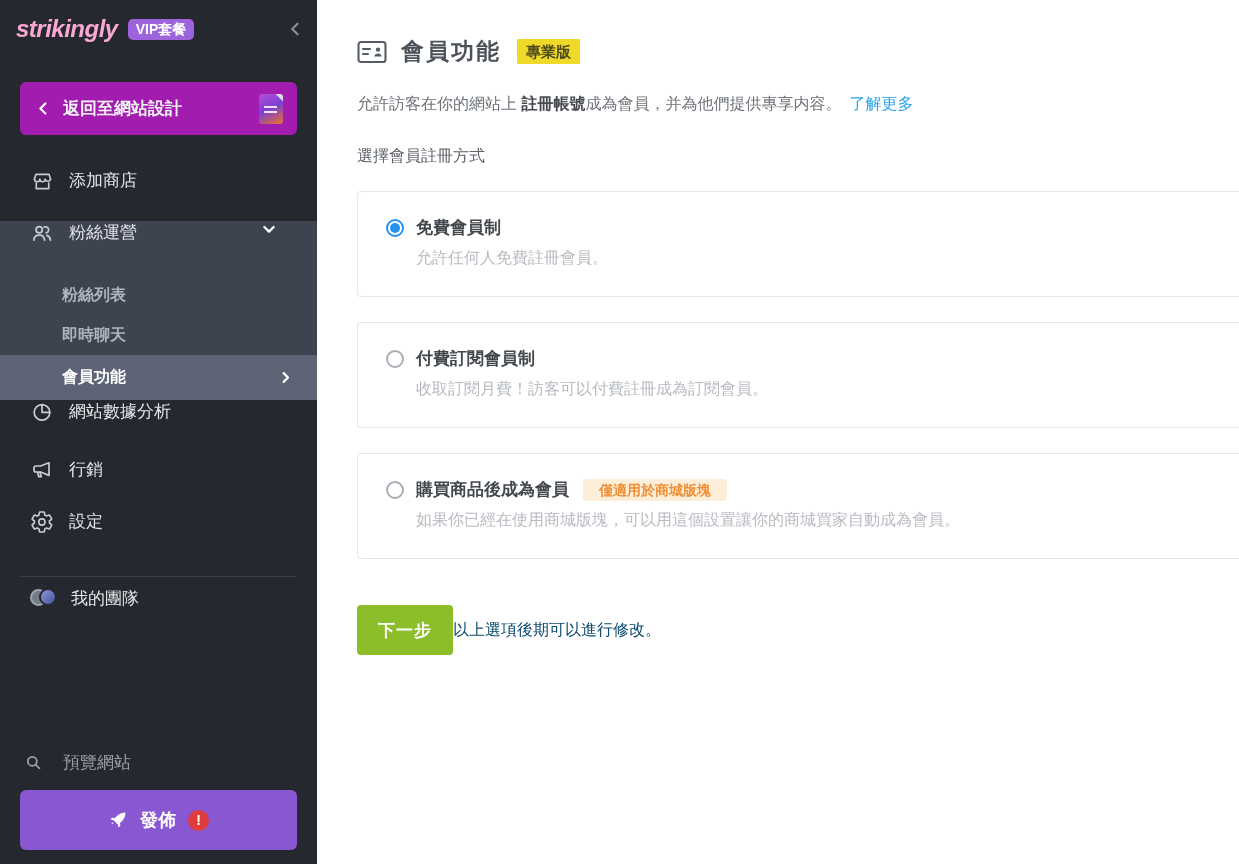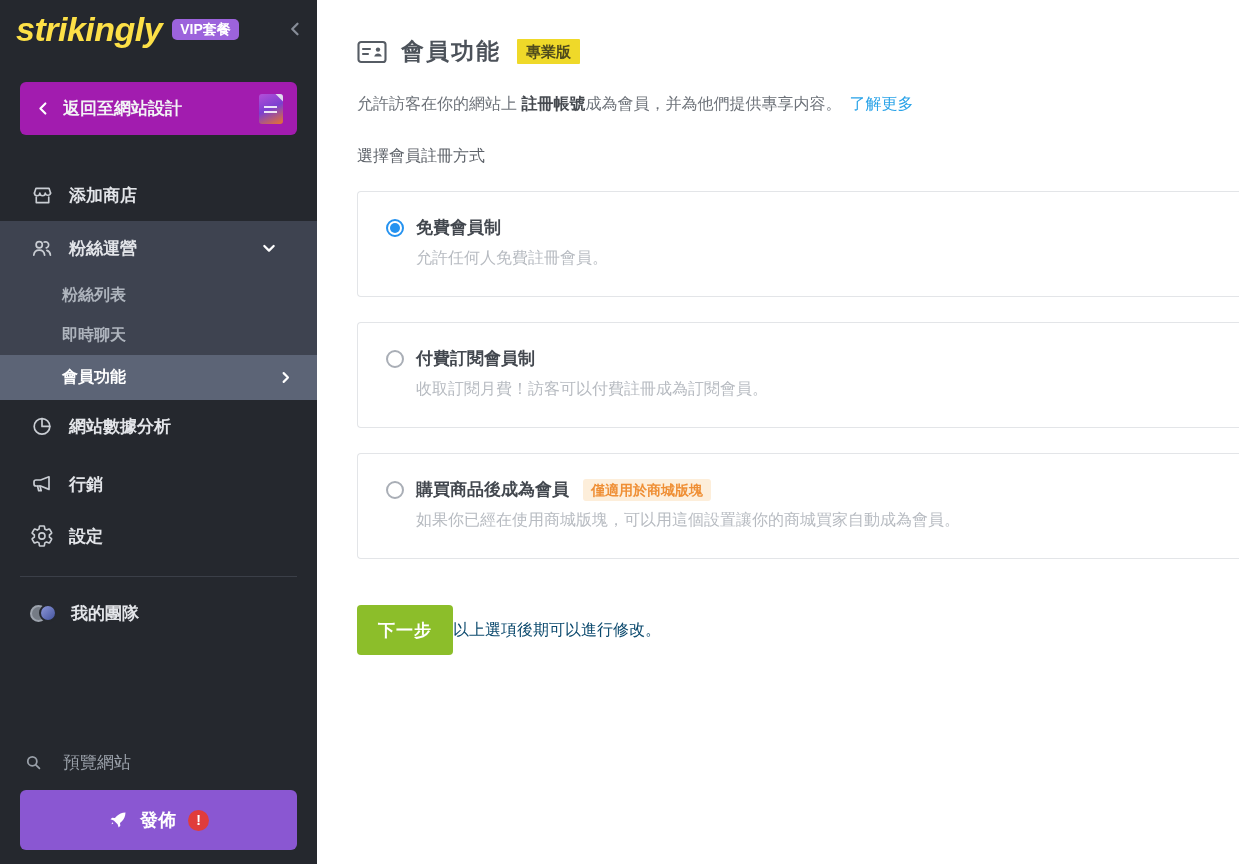--- a/index.html
+++ b/index.html
@@ -9,34 +9,34 @@
     display:flex; background:#ffffff;
     font-family:"Liberation Sans", sans-serif;
   }
   
   .sidebar {
     width:317px; min-width:317px; height:864px;
     background:#25282e; display:flex; flex-direction:column;
     color:#e3e5e9;
   }
   .sb-header { height:58px; display:flex; align-items:center; padding:0 12px 0 16px; }
-  .logo { font-size:34px; font-weight:bold; font-style:italic; color:#fde047; letter-spacing:-0.5px; }
+  .logo { font-size:24px; font-weight:bold; font-style:italic; color:#f9a8d4; letter-spacing:-0.5px; }
   .vip-badge { margin-left:10px; background:#9c63dc; color:#fff; font-size:14px; font-weight:bold;
     padding:3px 8px 4px; border-radius:5px; line-height:1; }
   .collapse-btn { margin-left:auto; display:flex; align-items:center; cursor:pointer; }
   .back-card { margin:24px 20px 0; height:53px; background:#a21caf; border-radius:6px;
     display:flex; align-items:center; padding:0 14px 0 16px; cursor:pointer; }
   .back-label { font-size:17px; font-weight:bold; color:#f2f3f5; margin-left:12px; }
   .site-thumb { margin-left:auto; width:24px; height:30px; border-radius:3px; position:relative;
     background:linear-gradient(155deg,#b44fd8 0%,#7b3fd0 48%,#e8742c 100%); overflow:hidden; }
   .site-thumb::before { content:""; position:absolute; left:5px; top:12px; width:13px; height:2px; background:rgba(255,255,255,.85); box-shadow:0 5px 0 rgba(255,255,255,.85); }
   .site-thumb::after { content:""; position:absolute; right:0; top:0; width:8px; height:8px; background:#e9ebef; clip-path:polygon(100% 0,0 0,100% 100%); opacity:.9; }
   .nav { margin-top:34px; }
-  .nav-item { height:52px; display:flex; align-items:center; padding:0 40px 0 30px;
-    font-size:17px; font-weight:bold; color:#e3e5e9; cursor:pointer; }
+  .nav-item { height:52px; display:flex; align-items:flex-start; padding:0 40px 0 30px;
+    font-size:17px; font-weight:normal; color:#e3e5e9; cursor:pointer; }
   .nav-icon { width:24px; height:24px; margin-right:15px; display:flex; align-items:center; justify-content:center; }
   .nav-group { background:#3e4350; }
   .sub-item { height:40px; display:flex; align-items:center; padding:0 24px 0 62px;
     font-size:16px; font-weight:bold; color:#aeb4bd; cursor:pointer; }
   .sub-item.active { height:45px; background:#5c6476; color:#ffffff; }
   .row-end { margin-left:auto; display:flex; align-items:center; }
   .nav-divider { border:none; border-top:1px solid #3b3f48; margin:14px 20px 10px; }
   .team-icon { width:32px; height:20px; margin-right:9px; display:flex; align-items:center; }
   .avatar-a { width:17px; height:17px; border-radius:50%; background:#757b85; border:2px solid #9da3ad; }
   .avatar-b { width:18px; height:18px; border-radius:50%; margin-left:-8px;
@@ -64,21 +64,21 @@
   .option-card { border:1px solid #e3e5e8; border-right:none; border-radius:4px 0 0 4px;
     padding:24px 30px 27px 28px; margin-bottom:25px; background:#fff; cursor:pointer; }
   .option-head { display:flex; align-items:center; }
   .radio { width:18px; height:18px; min-width:18px; border-radius:50%; border:2px solid #a9aeb6;
     background:#fff; position:relative; cursor:pointer; }
   .radio.checked { border-color:#2492f0; }
   .radio.checked::after { content:""; position:absolute; left:2px; top:2px; width:10px; height:10px;
     background:#2492f0; border-radius:50%; }
   .option-title { margin-left:12px; font-size:17px; font-weight:bold; color:#42474e; }
   .option-badge { margin-left:14px; background:#fdeeda; color:#ef8f35; font-size:14px; font-weight:bold;
-    padding:4px 8px; border-radius:3px; line-height:1; }
+    padding:4px 16px; border-radius:3px; line-height:1; }
   .option-desc { margin:9px 0 0 30px; font-size:16px; color:#b7bbc1; }
   .next-row { margin-top:46px; display:flex; align-items:center; }
   .next-btn { width:96px; height:50px; background:#8cbe2a; color:#fff; border:none; border-radius:4px;
     font-size:17px; font-weight:bold; font-family:inherit; letter-spacing:1px; cursor:pointer; }
   .next-note { font-size:16px; color:#0c4a6e; }
   svg { display:block; }
 </style>
 </head>
 <body>
 

